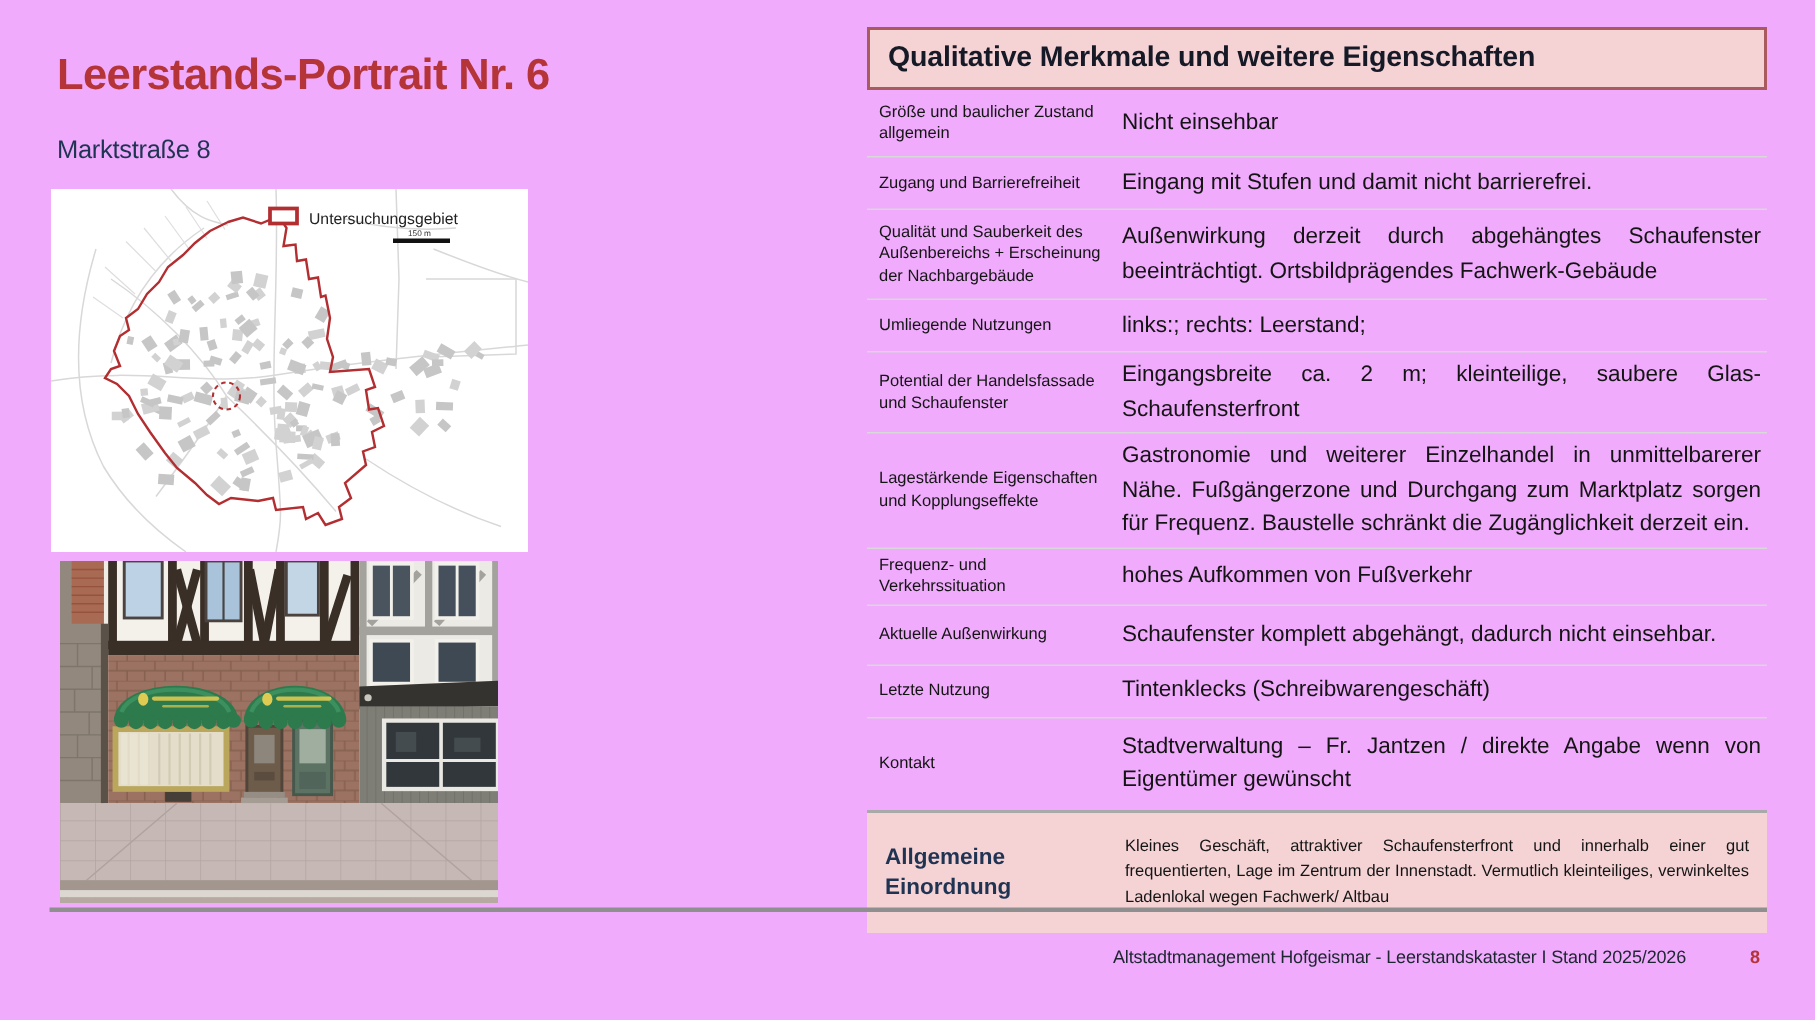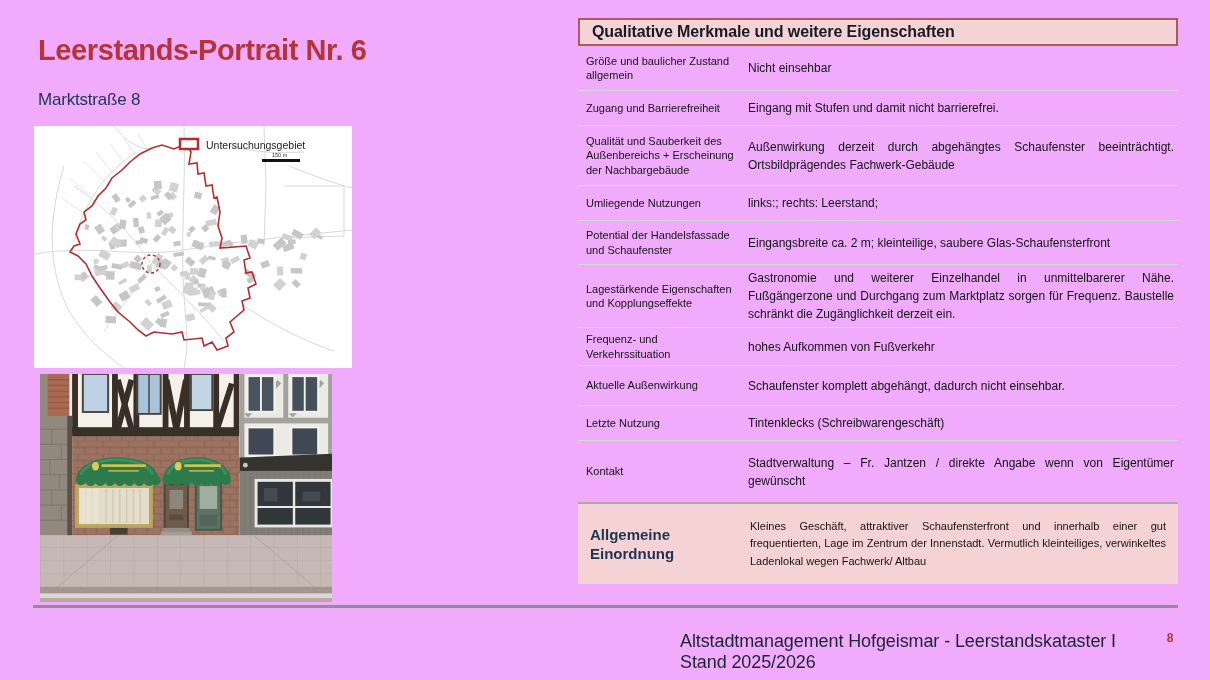--- a/index.html
+++ b/index.html
@@ -14,59 +14,59 @@
     letter-spacing:-0.4px;color:#b43437;line-height:1;
   }
   .page-subtitle{
     position:absolute;left:38px;top:90px;font-size:17px;font-weight:normal;
     color:#1f3352;letter-spacing:-0.2px;
   }
   .map-box{position:absolute;left:34px;top:126px;width:318px;height:242px;background:#fff;}
   .photo-box{position:absolute;left:40px;top:374px;width:292px;height:228px;overflow:hidden;}
   .right-col{position:absolute;left:578px;top:18px;width:600px;}
   .qual-header{
-    background:#f5d3d5;border:2px solid #a85a5e;height:28px;
+    background:#f5d3d5;border:2px solid #a85a5e;height:42px;
     display:flex;align-items:center;padding:0 12px;
-    font-size:16px;font-weight:bold;color:#161a26;letter-spacing:-0.1px;
+    font-size:19px;font-weight:bold;color:#161a26;letter-spacing:-0.1px;
   }
   .trow{
     display:flex;align-items:center;border-bottom:1px solid #d8d8d8;padding:4px 4px 4px 8px;
   }
   .trow:nth-child(1){min-height:45px}
   .trow:nth-child(2){min-height:35px}
   .trow:nth-child(3){min-height:60px}
   .trow:nth-child(4){min-height:35px}
   .trow:nth-child(5){min-height:44px}
   .trow:nth-child(6){min-height:62px}
   .trow:nth-child(7){min-height:38px}
   .trow:nth-child(8){min-height:40px}
   .trow:nth-child(9){min-height:35px}
   .trow:nth-child(10){min-height:61px;border-bottom:none;}
   .tlabel{
     width:150px;flex:none;font-size:11px;font-weight:normal;line-height:1.3;color:#141414;
   }
   .tvalue{
-    flex:1;margin-left:12px;font-size:12px;line-height:1.5;color:#141414;text-align:justify;
+    flex:1;margin-left:12px;font-size:15px;line-height:1.5;color:#141414;text-align:justify;
   }
   .summary-box{
     background:#f5d3d5;border-top:2px solid #a9a9a9;min-height:82px;
     display:flex;align-items:center;padding:10px 12px 10px 12px;
   }
   .slabel{
     width:148px;flex:none;font-size:15px;font-weight:bold;color:#1f3352;line-height:1.3;
   }
   .svalue{
     flex:1;margin-left:12px;font-size:11px;line-height:1.55;color:#141414;text-align:justify;
   }
   .bottom-divider{
     position:absolute;left:33px;top:605px;width:1145px;height:3px;background:#8f8f8f;
   }
   .footer-text{
-    position:absolute;left:680px;top:631px;width:440px;text-align:left;
-    font-size:18px;color:#1c2530;letter-spacing:-0.1px;
+    position:absolute;left:713px;top:631px;width:440px;text-align:center;
+    font-size:12px;color:#1c2530;letter-spacing:-0.1px;
   }
   .page-num{
     position:absolute;left:1158px;top:631px;width:24px;text-align:center;
     font-size:12px;font-weight:bold;color:#b43437;
   }
   svg{display:block;}
 </style>
 </head>
 <body>
 

